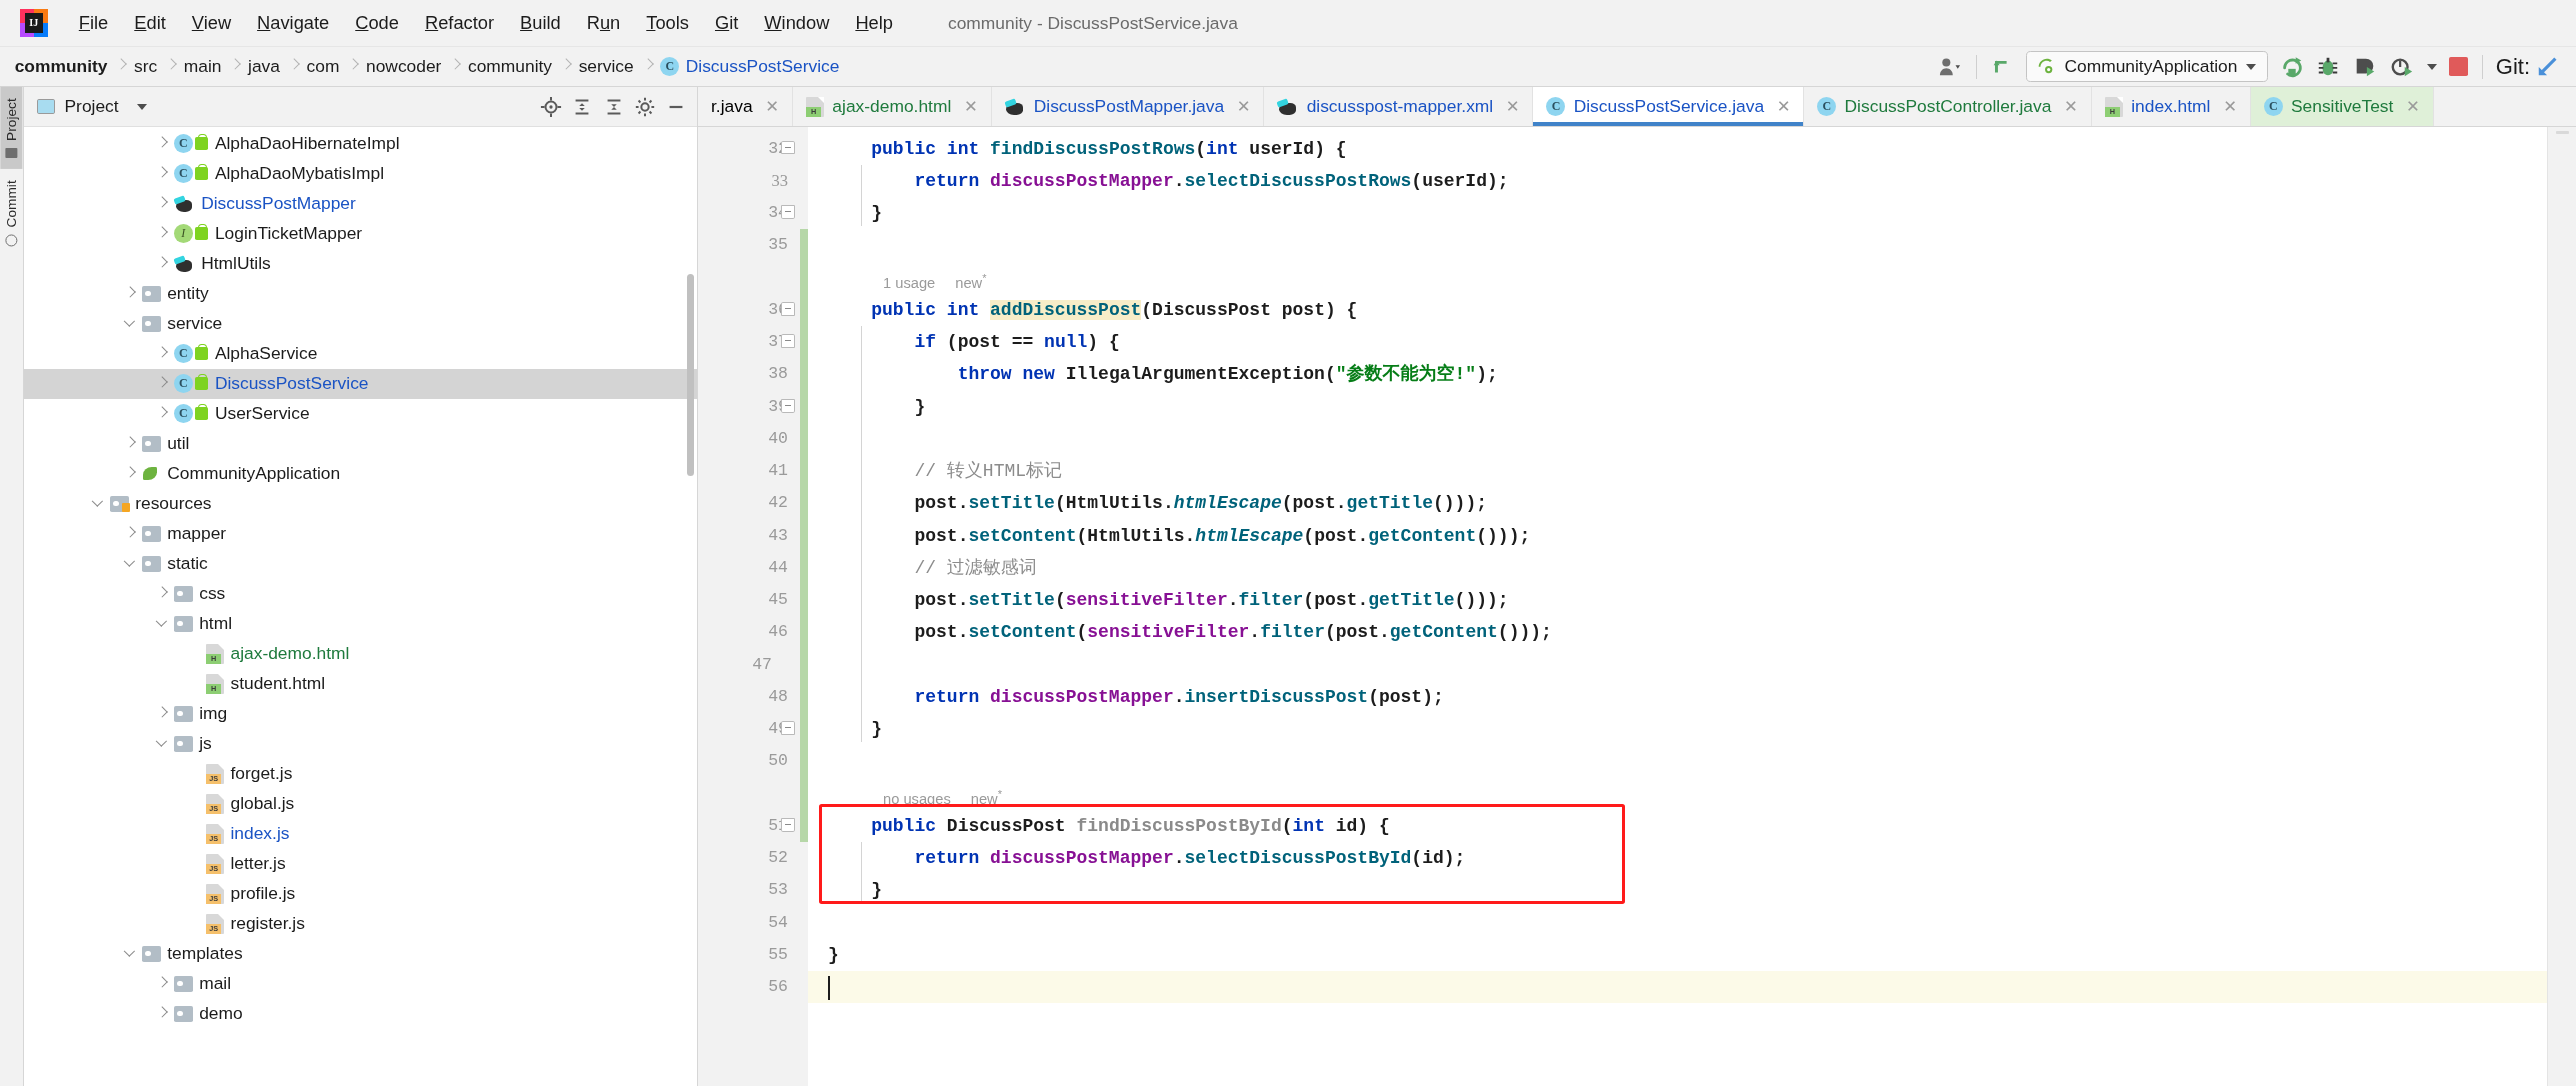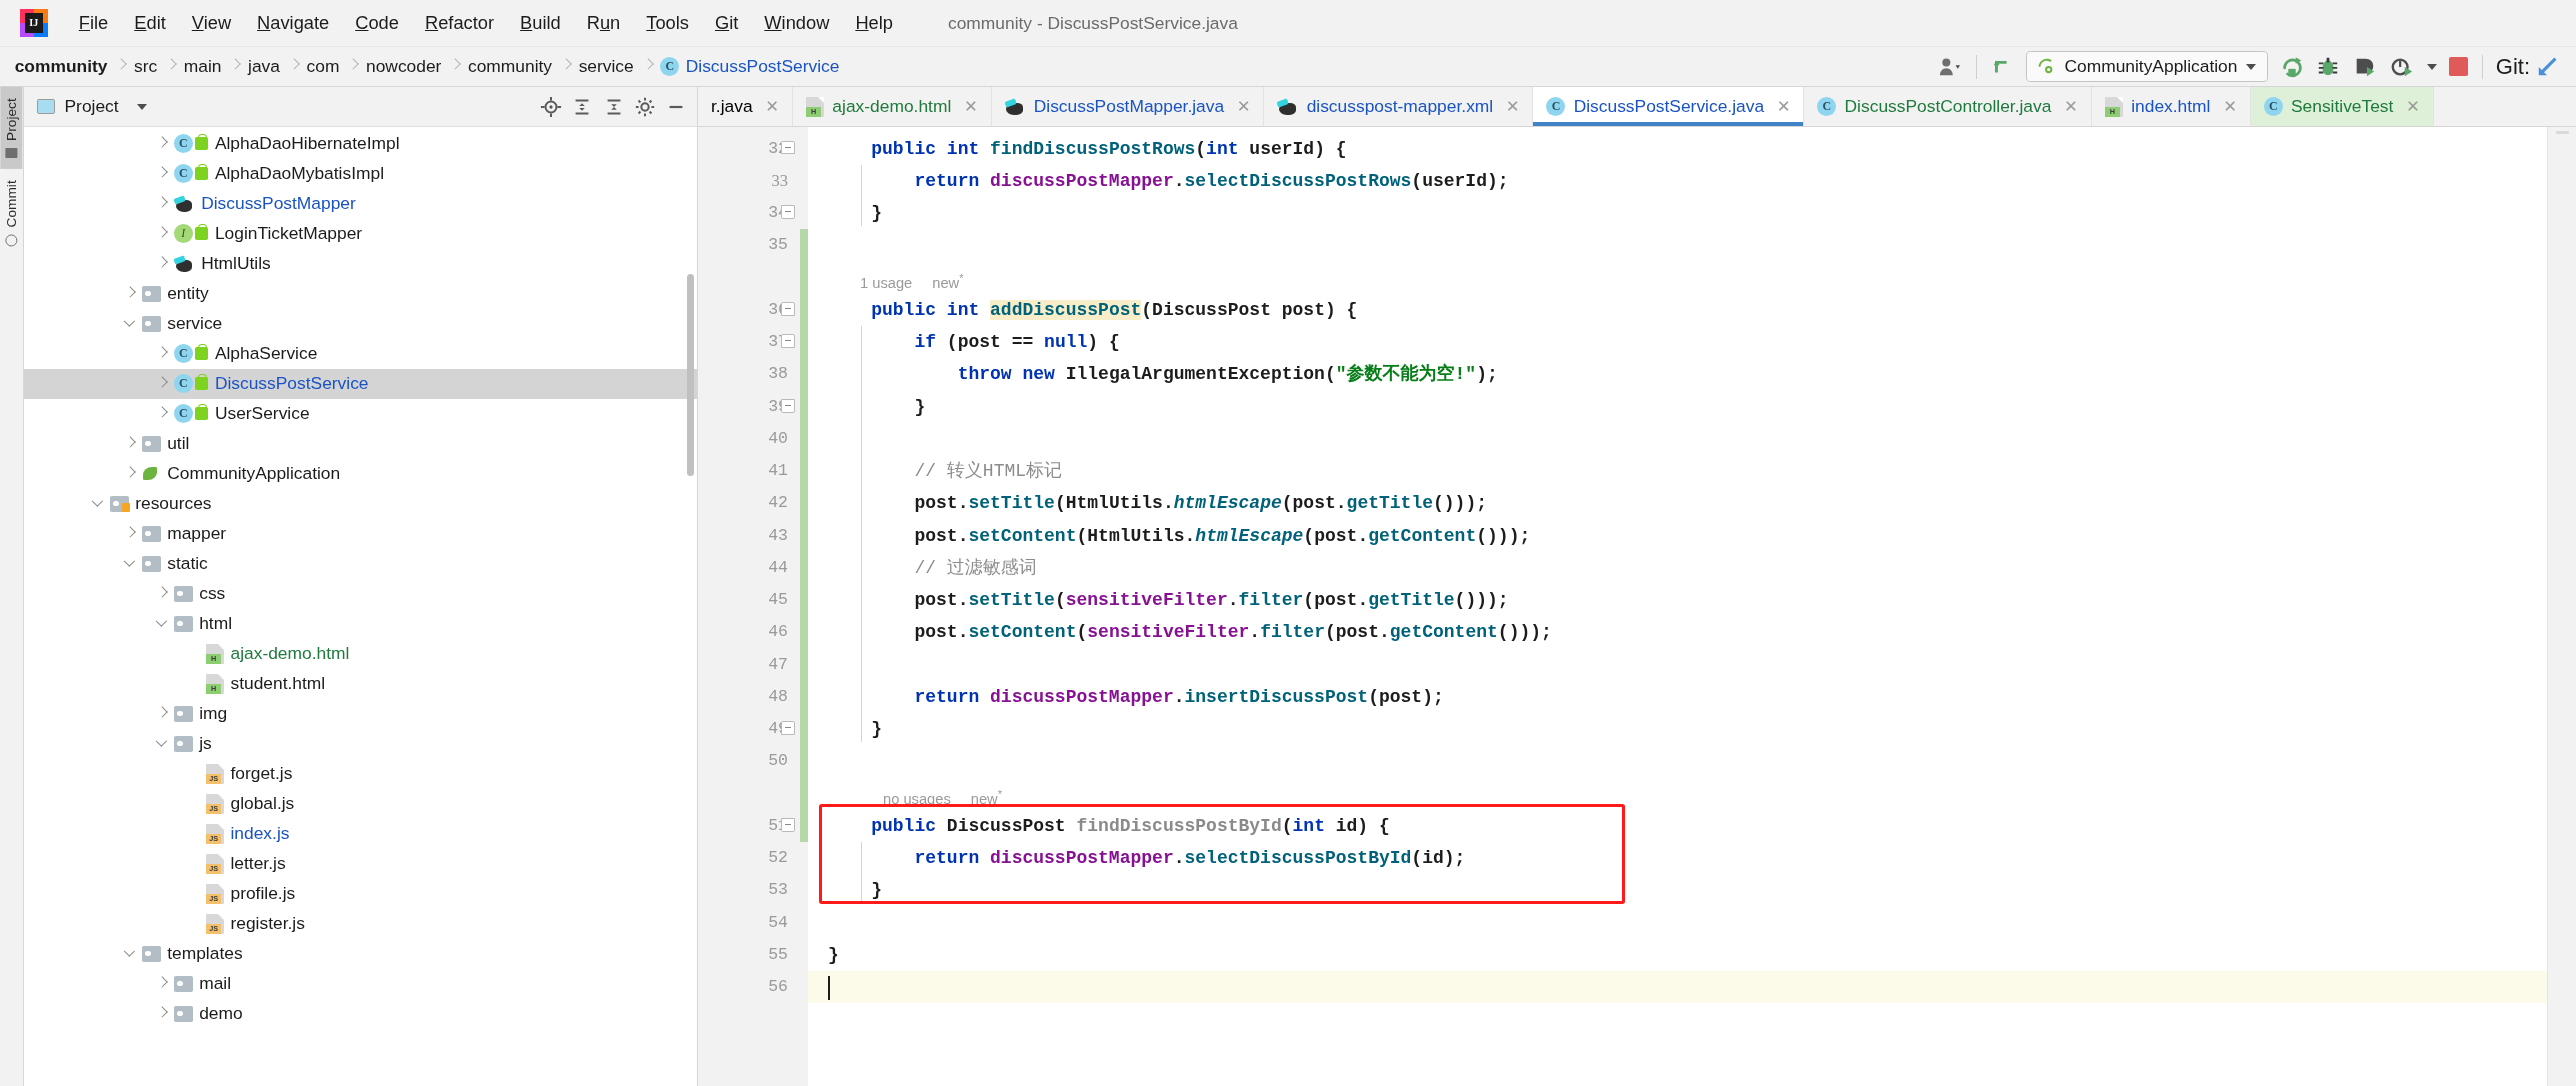--- a/index.html
+++ b/index.html
@@ -736,21 +736,21 @@
             <div class="lnum" style="position: absolute; right: 0px; left: 0px; top: 199px;">37</div>
             <div class="lnum" style="position: absolute; right: 0px; left: 0px; top: 231px;">38</div>
             <div class="lnum" style="position: absolute; right: 0px; left: 0px; top: 264px;">39</div>
             <div class="lnum" style="position: absolute; right: 0px; left: 0px; top: 296px;">40</div>
             <div class="lnum" style="position: absolute; right: 0px; left: 0px; top: 328px;">41</div>
             <div class="lnum" style="position: absolute; right: 0px; left: 0px; top: 360px;">42</div>
             <div class="lnum" style="position: absolute; right: 0px; left: 0px; top: 393px;">43</div>
             <div class="lnum" style="position: absolute; right: 0px; left: 0px; top: 425px;">44</div>
             <div class="lnum" style="position: absolute; right: 0px; left: 0px; top: 457px;">45</div>
             <div class="lnum" style="position: absolute; right: 0px; left: 0px; top: 489px;">46</div>
-            <div class="lnum" style="position: absolute; right: 0px; left: 0px; top: 522px;">47</div>
+            <div class="lnum" style="position: absolute; right: 16px; left: 0px; top: 522px;">47</div>
             <div class="lnum" style="position: absolute; right: 0px; left: 0px; top: 554px;">48</div>
             <div class="lnum" style="position: absolute; right: 0px; left: 0px; top: 586px;">49</div>
             <div class="lnum" style="position: absolute; right: 0px; left: 0px; top: 618px;">50</div>
             <div class="lnum" style="position: absolute; right: 0px; left: 0px; top: 683px;">51</div>
             <div class="lnum" style="position: absolute; right: 0px; left: 0px; top: 715px;">52</div>
             <div class="lnum" style="position: absolute; right: 0px; left: 0px; top: 747px;">53</div>
             <div class="lnum" style="position: absolute; right: 0px; left: 0px; top: 780px;">54</div>
             <div class="lnum" style="position: absolute; right: 0px; left: 0px; top: 812px;">55</div>
             <div class="lnum" style="position: absolute; right: 0px; left: 0px; top: 844px;">56</div>
             <div class="changebar" style="top: 102px; height: 613px;"></div>
@@ -760,21 +760,21 @@
             <div class="fold top" style="top: 207px; right: 13px;"></div>
             <div class="fold bot" style="top: 272px; right: 13px;"></div>
             <div class="fold top" style="top: 594px; right: 13px;"></div>
             <div class="fold bot" style="top: 691px; right: 13px;"></div>
           </div>
         <div class="code-area" id="codearea">
             <div class="cline" style="position: absolute; top: 5.5px; left: 0px; right: 0px;">    <span class="kw">public</span><span class="pln"> </span><span class="kw">int</span><span class="pln"> </span><span class="mth">findDiscussPostRows</span><span class="pln">(</span><span class="kw">int</span><span class="pln"> </span><span class="pln">userId</span><span class="pln">) {</span></div>
             <div class="cline" style="position: absolute; top: 38px; left: 0px; right: 0px;">        <span class="kw">return</span><span class="pln"> </span><span class="fld">discussPostMapper</span><span class="pln">.</span><span class="mth">selectDiscussPostRows</span><span class="pln">(</span><span class="pln">userId</span><span class="pln">);</span></div>
             <div class="cline" style="position: absolute; top: 70px; left: 0px; right: 0px;">    <span class="pln">}</span></div>
             <div class="cline" style="position: absolute; top: 102px; left: 0px; right: 0px;"></div>
-            <div class="cline" style="position: absolute; top: 135px; left: 0px; right: 0px;"><span class="hint" style="margin-left:32px">1 usage</span><span class="hint" style="margin-left:20px">new<span class="star">*</span></span></div>
+            <div class="cline" style="position: absolute; top: 135px; left: 0px; right: 0px;"><span class="hint" style="margin-left:55px">1 usage</span><span class="hint" style="margin-left:20px">new<span class="star">*</span></span></div>
             <div class="cline" style="position: absolute; top: 167px; left: 0px; right: 0px;">    <span class="kw">public</span><span class="pln"> </span><span class="kw">int</span><span class="pln"> </span><span class="mth-hl">addDiscussPost</span><span class="pln">(</span><span class="ty">DiscussPost</span><span class="pln"> </span><span class="pln">post</span><span class="pln">) {</span></div>
             <div class="cline" style="position: absolute; top: 199px; left: 0px; right: 0px;">        <span class="kw">if</span><span class="pln"> (</span><span class="pln">post</span><span class="pln"> == </span><span class="kw">null</span><span class="pln">) {</span></div>
             <div class="cline" style="position: absolute; top: 231px; left: 0px; right: 0px;">            <span class="kw">throw</span><span class="pln"> </span><span class="kw">new</span><span class="pln"> </span><span class="ty">IllegalArgumentException</span><span class="pln">(</span><span class="str">"参数不能为空!"</span><span class="pln">);</span></div>
             <div class="cline" style="position: absolute; top: 264px; left: 0px; right: 0px;">        <span class="pln">}</span></div>
             <div class="cline" style="position: absolute; top: 296px; left: 0px; right: 0px;"></div>
             <div class="cline" style="position: absolute; top: 328px; left: 0px; right: 0px;">        <span class="cmt">// 转义HTML标记</span></div>
             <div class="cline" style="position: absolute; top: 360px; left: 0px; right: 0px;">        <span class="pln">post</span><span class="pln">.</span><span class="mth">setTitle</span><span class="pln">(</span><span class="ty">HtmlUtils</span><span class="pln">.</span><span class="mth ital">htmlEscape</span><span class="pln">(</span><span class="pln">post</span><span class="pln">.</span><span class="mth">getTitle</span><span class="pln">()));</span></div>
             <div class="cline" style="position: absolute; top: 393px; left: 0px; right: 0px;">        <span class="pln">post</span><span class="pln">.</span><span class="mth">setContent</span><span class="pln">(</span><span class="ty">HtmlUtils</span><span class="pln">.</span><span class="mth ital">htmlEscape</span><span class="pln">(</span><span class="pln">post</span><span class="pln">.</span><span class="mth">getContent</span><span class="pln">()));</span></div>
             <div class="cline" style="position: absolute; top: 425px; left: 0px; right: 0px;">        <span class="cmt">// 过滤敏感词</span></div>
             <div class="cline" style="position: absolute; top: 457px; left: 0px; right: 0px;">        <span class="pln">post</span><span class="pln">.</span><span class="mth">setTitle</span><span class="pln">(</span><span class="fld">sensitiveFilter</span><span class="pln">.</span><span class="mth">filter</span><span class="pln">(</span><span class="pln">post</span><span class="pln">.</span><span class="mth">getTitle</span><span class="pln">()));</span></div>

